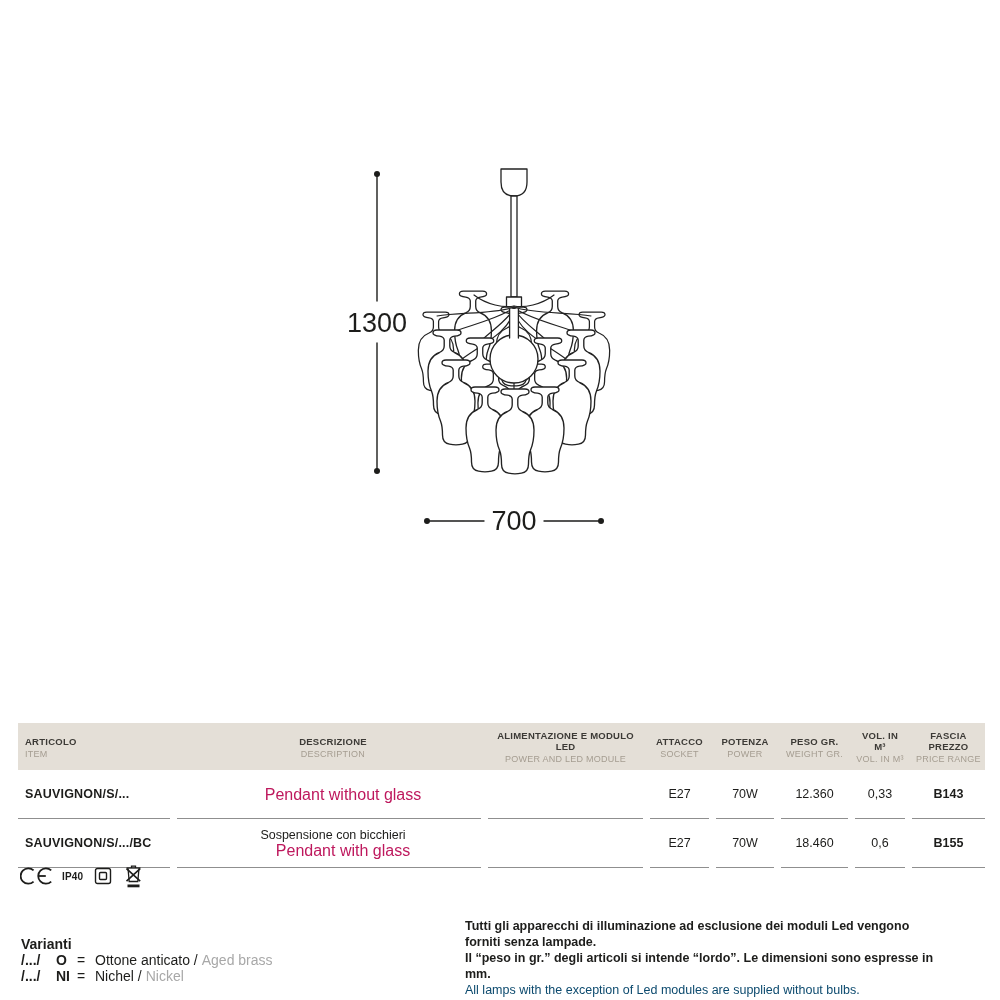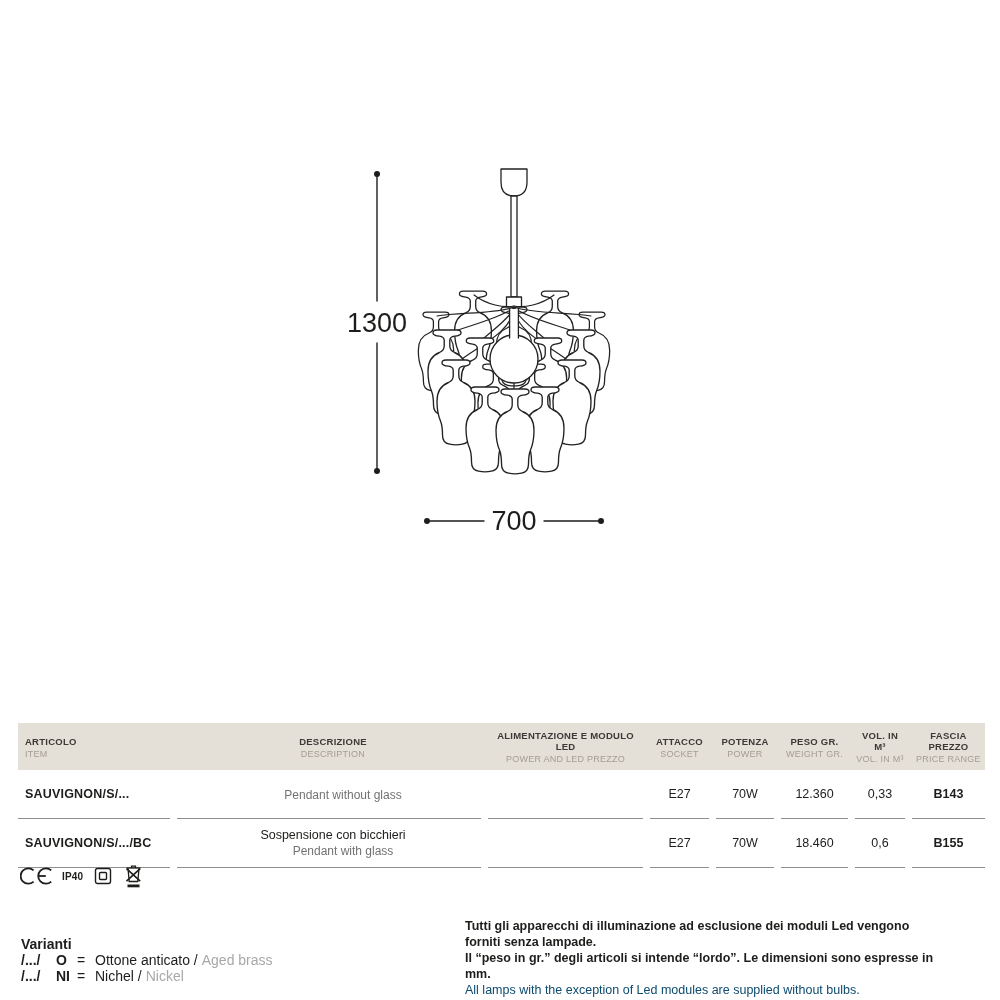--- a/index.html
+++ b/index.html
@@ -17,21 +17,21 @@
   .h-it{font-size:9.5px;font-weight:bold;letter-spacing:0.25px;color:#3c3a36;line-height:11px;}
   .h-en{font-size:9px;letter-spacing:0.25px;color:#a59d91;line-height:10px;margin-top:2px;}
   .c-left{text-align:left;}
   .c-center{text-align:center;}
   .pad-l1{padding-left:7px;}
   .pad-l2{padding-left:8px;text-align:center;}
   .trow{height:49px;}
   .trow > div{border-bottom:1px solid #8f8f8f;display:flex;flex-direction:column;justify-content:center;}
   .cell-item{font-size:12.5px;font-weight:bold;letter-spacing:0.2px;}
   .cell-desc-it{font-size:12.5px;color:#1d1d1b;line-height:15px;}
-  .cell-desc-en{font-size:12px;color:#737373;line-height:14px;margin-top:1px;margin-left:20px;}
+  .cell-desc-en{font-size:16px;color:#be185d;line-height:14px;margin-top:1px;margin-left:20px;}
   .cell-val{font-size:12.5px;text-align:center;}
   .cell-price{font-size:12.5px;font-weight:bold;text-align:center;}
 
   
   .certs{position:absolute;left:20px;top:863px;display:flex;align-items:center;gap:7px;height:26px;}
   .ip-text{font-size:10px;font-weight:bold;letter-spacing:0.2px;margin-left:1px;}
 
   
   .variants{position:absolute;left:21px;top:936px;font-size:14px;line-height:16px;}
   .variants .vtitle{font-weight:bold;}
@@ -142,21 +142,21 @@
       <div class="hcell c-left pad-l1">
         <span class="h-it">ARTICOLO</span>
         <span class="h-en">ITEM</span>
       </div>
       <div class="hcell c-left pad-l2">
         <span class="h-it">DESCRIZIONE</span>
         <span class="h-en">DESCRIPTION</span>
       </div>
       <div class="hcell c-center">
         <span class="h-it">ALIMENTAZIONE E MODULO LED</span>
-        <span class="h-en">POWER AND LED PREZZO</span>
+        <span class="h-en">POWER AND LED MODULE</span>
       </div>
       <div class="hcell c-center">
         <span class="h-it">ATTACCO</span>
         <span class="h-en">SOCKET</span>
       </div>
       <div class="hcell c-center">
         <span class="h-it">POTENZA</span>
         <span class="h-en">POWER</span>
       </div>
       <div class="hcell c-center">

